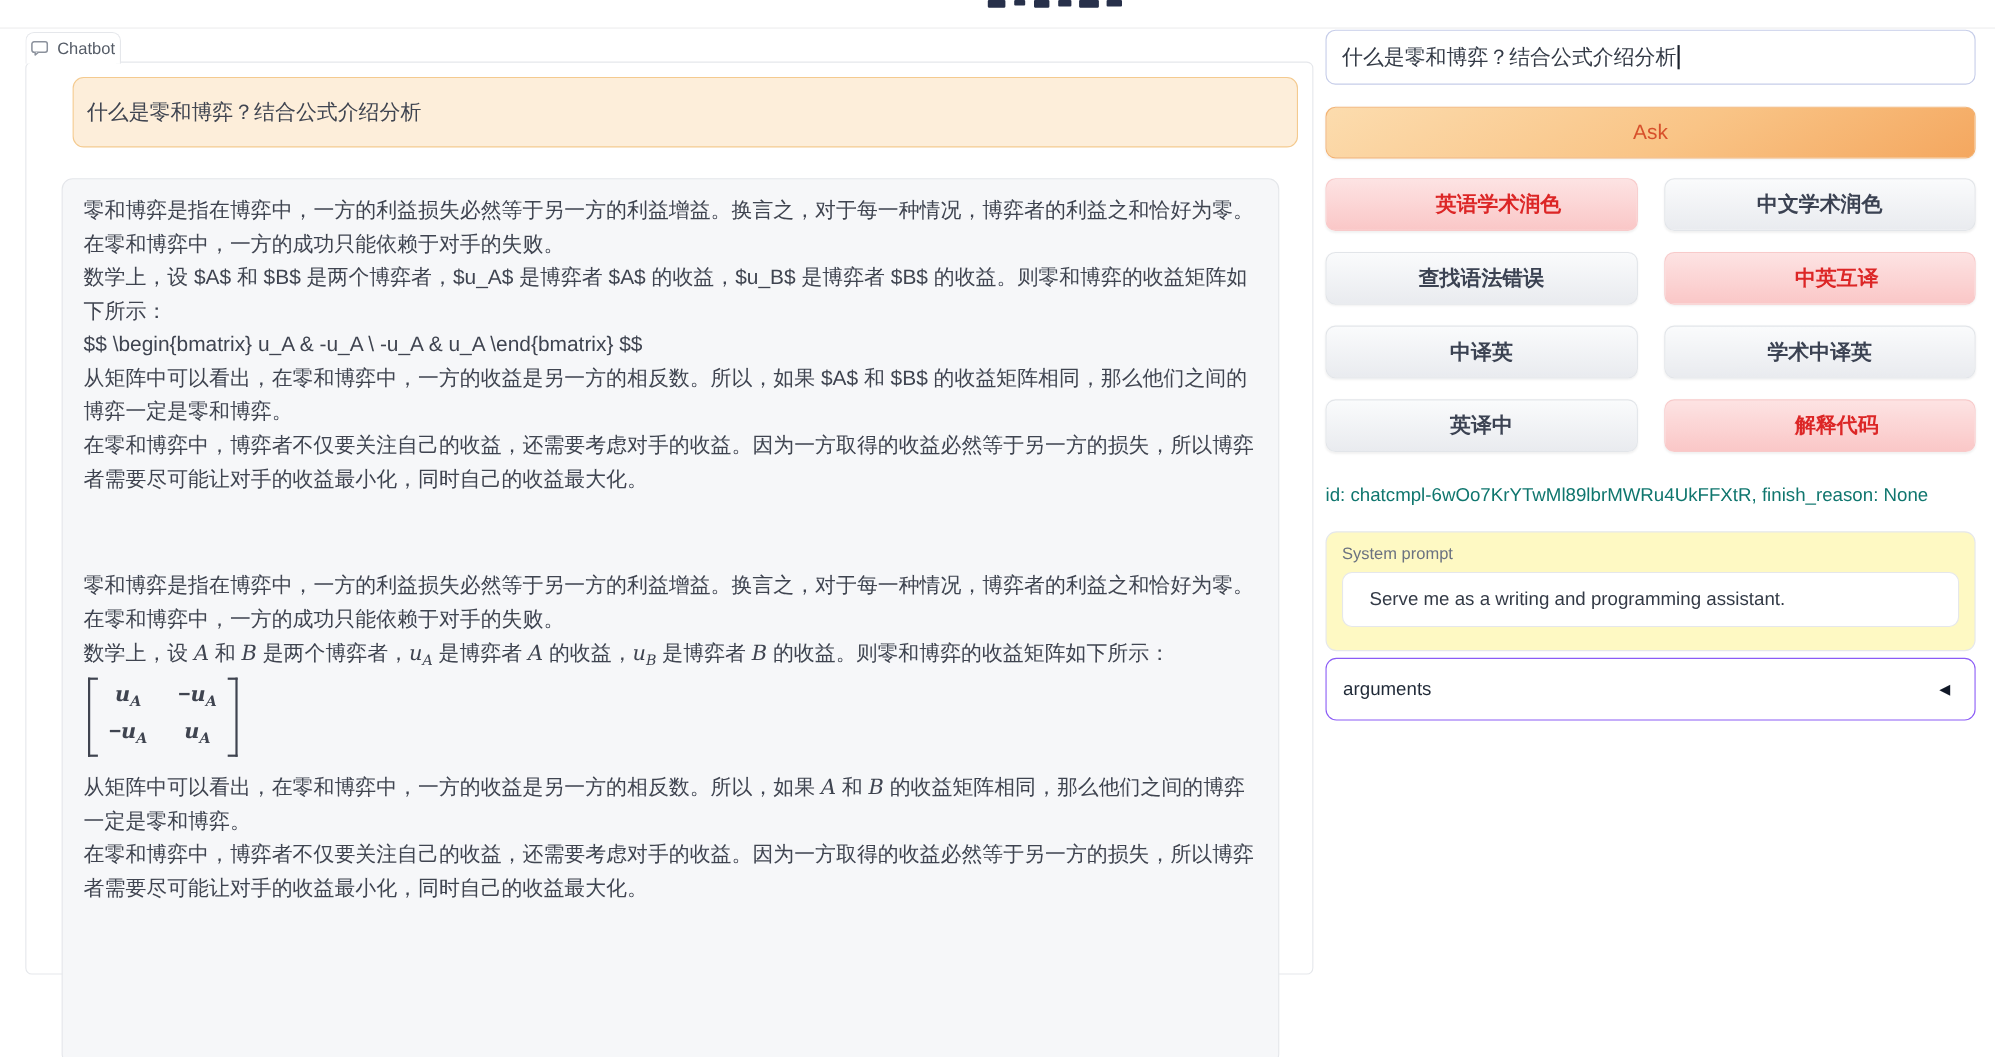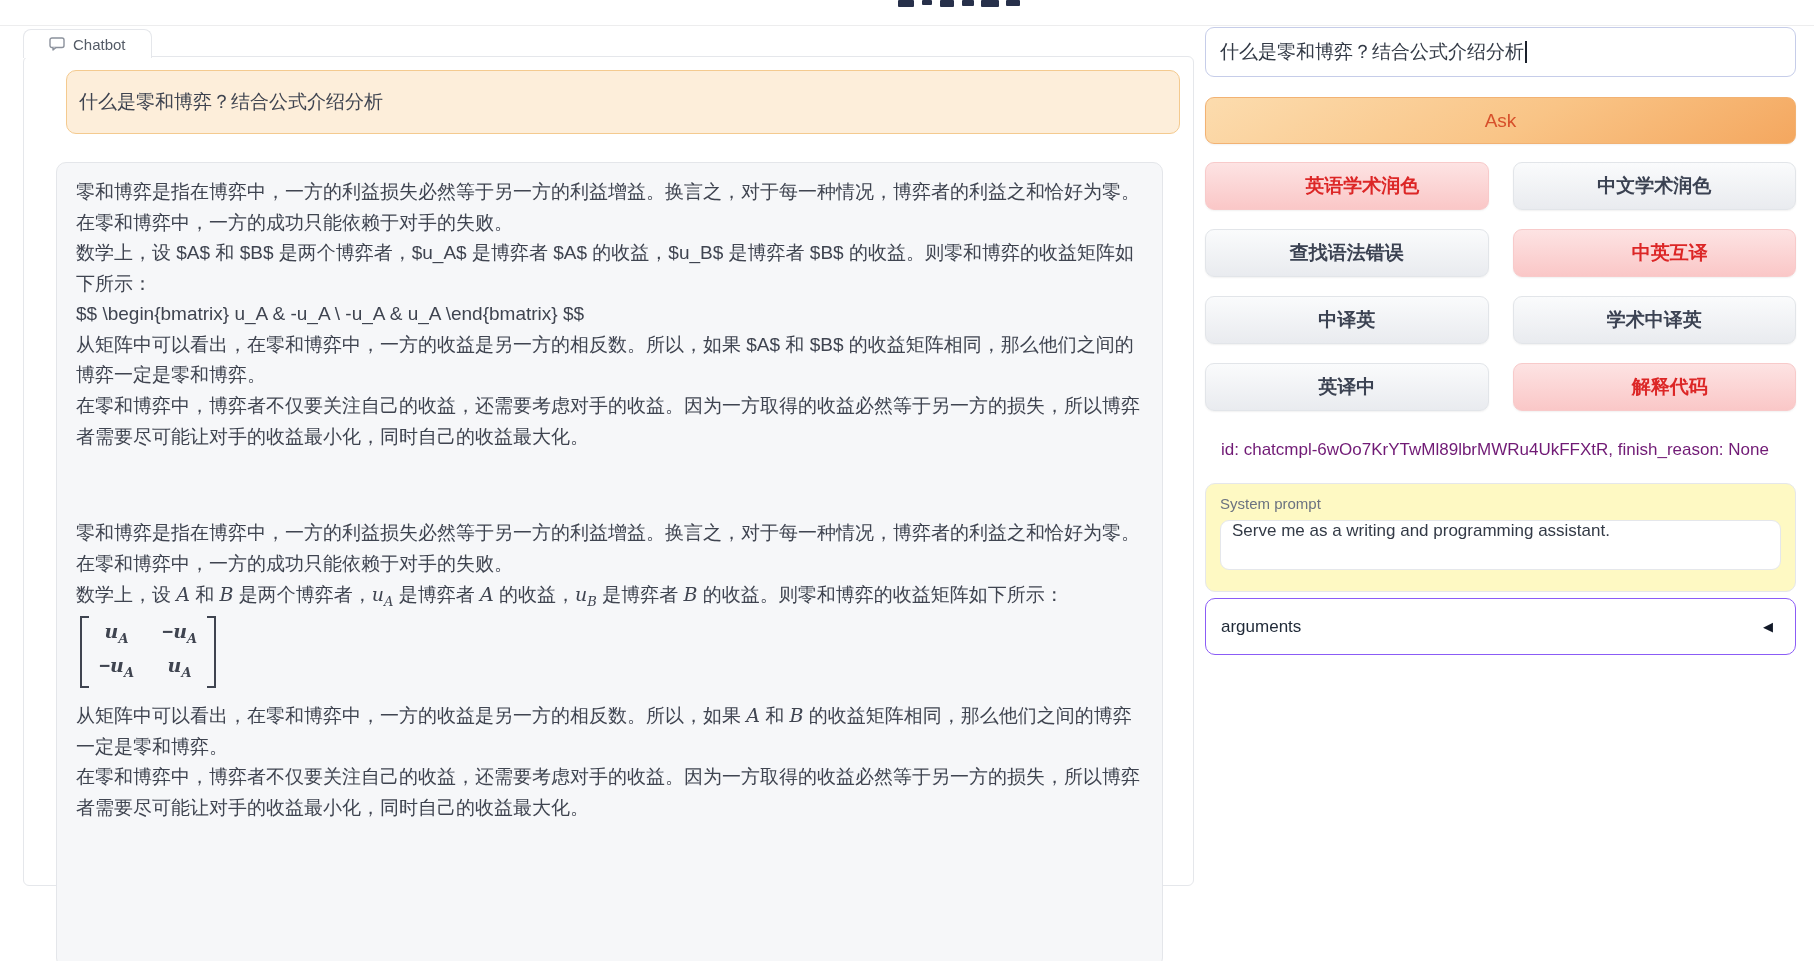--- a/index.html
+++ b/index.html
@@ -3,21 +3,21 @@
 <meta charset="utf-8">
 <style>
   html,body{margin:0;padding:0;background:#fff;}
   body{font-family:"Liberation Sans","DejaVu Sans",sans-serif;color:#3f4450;}
   #root{position:relative;width:1814px;height:961px;background:#fff;overflow:hidden;}
 
   .hairline{position:absolute;left:0;top:25px;width:1814px;height:1px;background:#ededee;}
   .title-frag{position:absolute;top:0;background:#27304a;border-radius:1px;}
 
   
-  .chat-tab{position:absolute;left:23px;top:29px;height:28px;padding:0 25px;display:flex;align-items:center;gap:8px;
+  .chat-tab{position:absolute;left:23px;top:29px;height:28px;padding:0 4px;display:flex;align-items:center;gap:8px;
     background:#fff;border:1px solid #e5e7eb;border-bottom:none;border-radius:8px 8px 0 0;color:#545b66;font-size:15px;z-index:2;}
   .chat-panel{position:absolute;left:23px;top:56px;width:1171px;height:830px;border:1px solid #e5e7eb;border-radius:6px;background:#fff;box-sizing:border-box;}
   .bubble-user{position:absolute;left:66px;top:70px;width:1114px;height:64px;box-sizing:border-box;
     background:#fdeeda;border:1.5px solid #f4ca8f;border-radius:10px;display:flex;align-items:center;
     padding:0 24px 0 12px;font-size:19px;color:#3f4450;}
   .bubble-bot{position:absolute;left:56px;top:162px;width:1107px;height:806px;box-sizing:border-box;
     background:#f6f7f9;border:1.5px solid #e4e6ea;border-radius:10px;
     padding:14px 18px 0 19px;font-size:19px;line-height:1.61;color:#3f4450;overflow:hidden;}
   .msg-p{margin:0;}
   .half-gap{height:66px;}
@@ -40,26 +40,26 @@
   .caret{display:inline-block;width:1.5px;height:22px;background:#1b212c;margin-left:1px;}
   .ask-btn{position:absolute;left:1205px;top:97px;width:591px;height:47px;box-sizing:border-box;border-radius:9px;
     background:linear-gradient(150deg,#fcdcae 0%,#f9c486 55%,#f4a75f 100%);
     border:1px solid #f2b273;color:#d7502b;font-weight:normal;font-size:19px;
     display:flex;align-items:center;justify-content:center;cursor:pointer;box-shadow:0 1px 2px rgba(0,0,0,.05);}
   .btn-grid{position:absolute;left:1205px;top:162px;width:591px;display:grid;grid-template-columns:1fr 1fr;column-gap:24px;row-gap:19px;}
   .qbtn{height:48px;border-radius:9px;display:flex;align-items:center;justify-content:center;
     font-size:19px;font-weight:bold;box-sizing:border-box;cursor:pointer;box-shadow:0 1px 2px rgba(0,0,0,.06);}
   .qbtn.gray{background:linear-gradient(180deg,#fafbfc,#e9ebef);border:1px solid #e2e5e9;color:#3b4252;}
   .qbtn.red{background:linear-gradient(180deg,#fde3e3,#fac7c7);border:1px solid #f8caca;color:#dc2626;padding-left:31px;}
-  .status-line{position:absolute;left:1205px;top:440px;width:591px;font-size:17px;color:#701a75;margin-left:16px;}
+  .status-line{position:absolute;left:1205px;top:440px;width:591px;font-size:17px;color:#0f766e;}
   .sys-card{position:absolute;left:1205px;top:483px;width:591px;height:109px;box-sizing:border-box;
     border:1px solid #e5e7eb;border-radius:10px;background:#fef9c3;padding:11px 14px;}
   .sys-label{font-size:15px;color:#6b7280;}
   .sys-input{margin-top:8px;height:50px;box-sizing:border-box;border:1px solid #e5e7eb;border-radius:9px;
-    display:flex;align-items:flex-start;padding:0 11px;font-size:17px;color:#333a46;background:#fff;cursor:text;}
+    display:flex;align-items:center;padding:0 24px;font-size:17px;color:#333a46;background:#fff;cursor:text;}
   .accordion{position:absolute;left:1205px;top:598px;width:591px;height:57px;box-sizing:border-box;
     border:1px solid #8b5cf6;border-radius:10px;background:#fff;display:flex;align-items:center;
     justify-content:space-between;padding:0 22px 0 15px;font-size:17px;color:#1f2937;cursor:pointer;}
   .tri{font-size:13px;color:#111827;}
   .chat-icon-svg{display:block;}
 </style>
 </head>
 <body>
 
 <div id="root">

